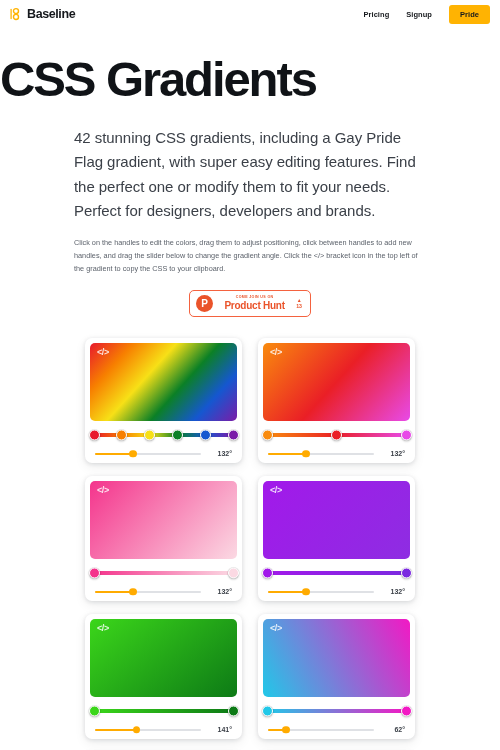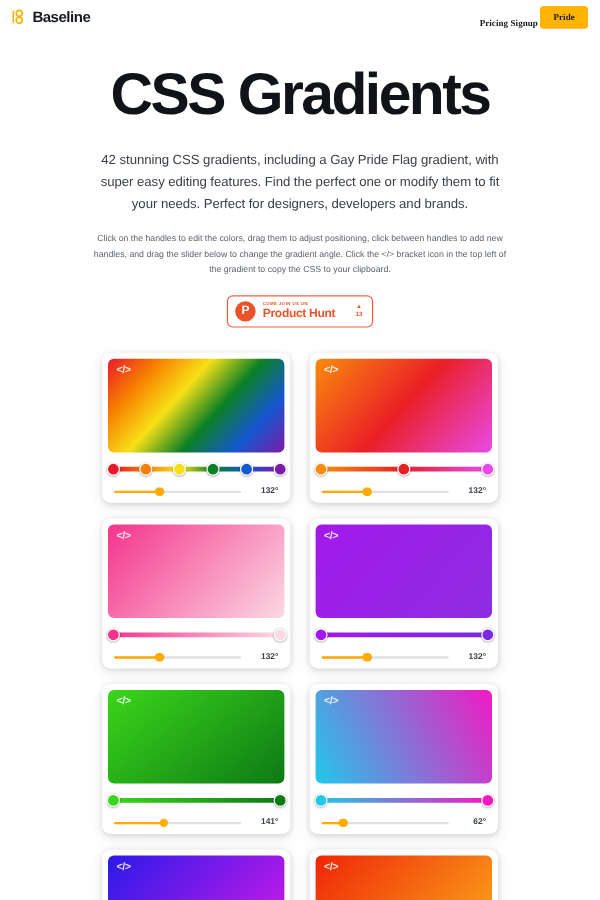--- a/index.html
+++ b/index.html
@@ -31,23 +31,22 @@
   }
   .brand-name {
     font-size: 12.5px;
     font-weight: bold;
     letter-spacing: -0.4px;
     color: #16191d;
   }
   .nav-spacer { flex: 1; }
   .nav-links {
     display: flex;
-    align-items: flex-end;
-    gap: 2px;
-    font-family: Liberation Serif, serif;
+    align-items: center;
+    gap: 17px;
   }
   .nav-link {
     font-size: 7.5px;
     font-weight: bold;
     color: #16191d;
     letter-spacing: 0.05px;
     text-decoration: none;
     cursor: pointer;
   }
   .nav-cta {
@@ -59,33 +58,33 @@
     border-radius: 3px;
     padding: 5px 11px;
     cursor: pointer;
     font-family: inherit;
     letter-spacing: 0.05px;
   }
 
   
   .hero {
     padding: 26px 0 0;
-    text-align: center;
+    text-align: left;
   }
   .hero-title {
     font-size: 49px;
     font-weight: bold;
     letter-spacing: -2.1px;
     color: #101317;
     line-height: 1.04;
   }
   .hero-sub {
     margin: 21px auto 0;
     width: 352px;
-    font-size: 11px;
+    font-size: 15px;
     line-height: 1.62;
     color: #3b4048;
     letter-spacing: -0.05px;
   }
   .hero-help {
     margin: 14px auto 0;
     width: 352px;
     font-size: 7.3px;
     line-height: 1.78;
     color: #5c626b;
@@ -114,21 +113,21 @@
     background: #ea532a;
     color: #fff;
     font-size: 10px;
     font-weight: bold;
     display: flex;
     align-items: center;
     justify-content: center;
     line-height: 1;
     flex: none;
   }
-  .ph-text { text-align: left; line-height: 1; flex: 1; }
+  .ph-text { text-align: center; line-height: 1; flex: 1; }
   .ph-kicker {
     font-size: 3.6px;
     font-weight: bold;
     letter-spacing: 0.35px;
     color: #ea532a;
     display: block;
     margin-bottom: 1.5px;
   }
   .ph-title {
     font-size: 10px;

